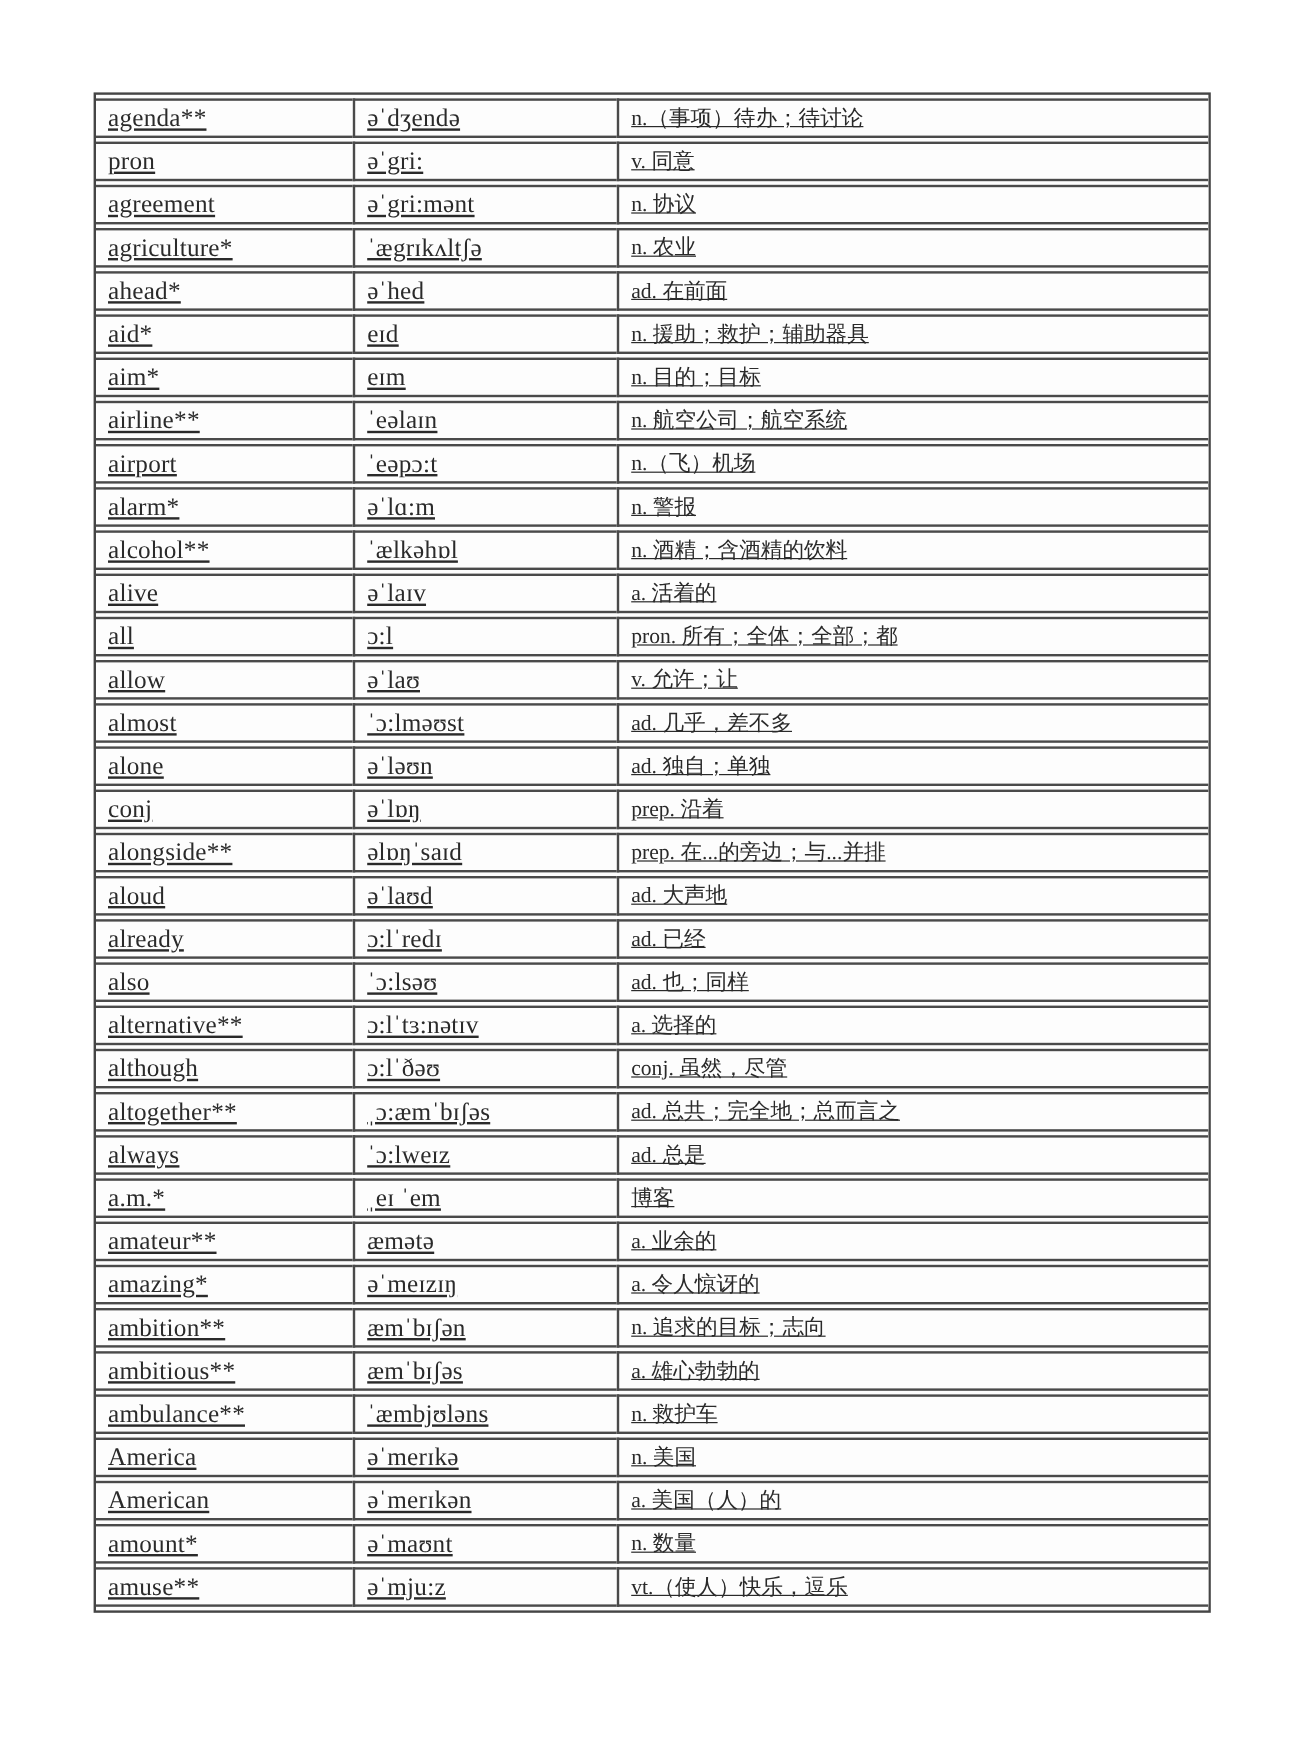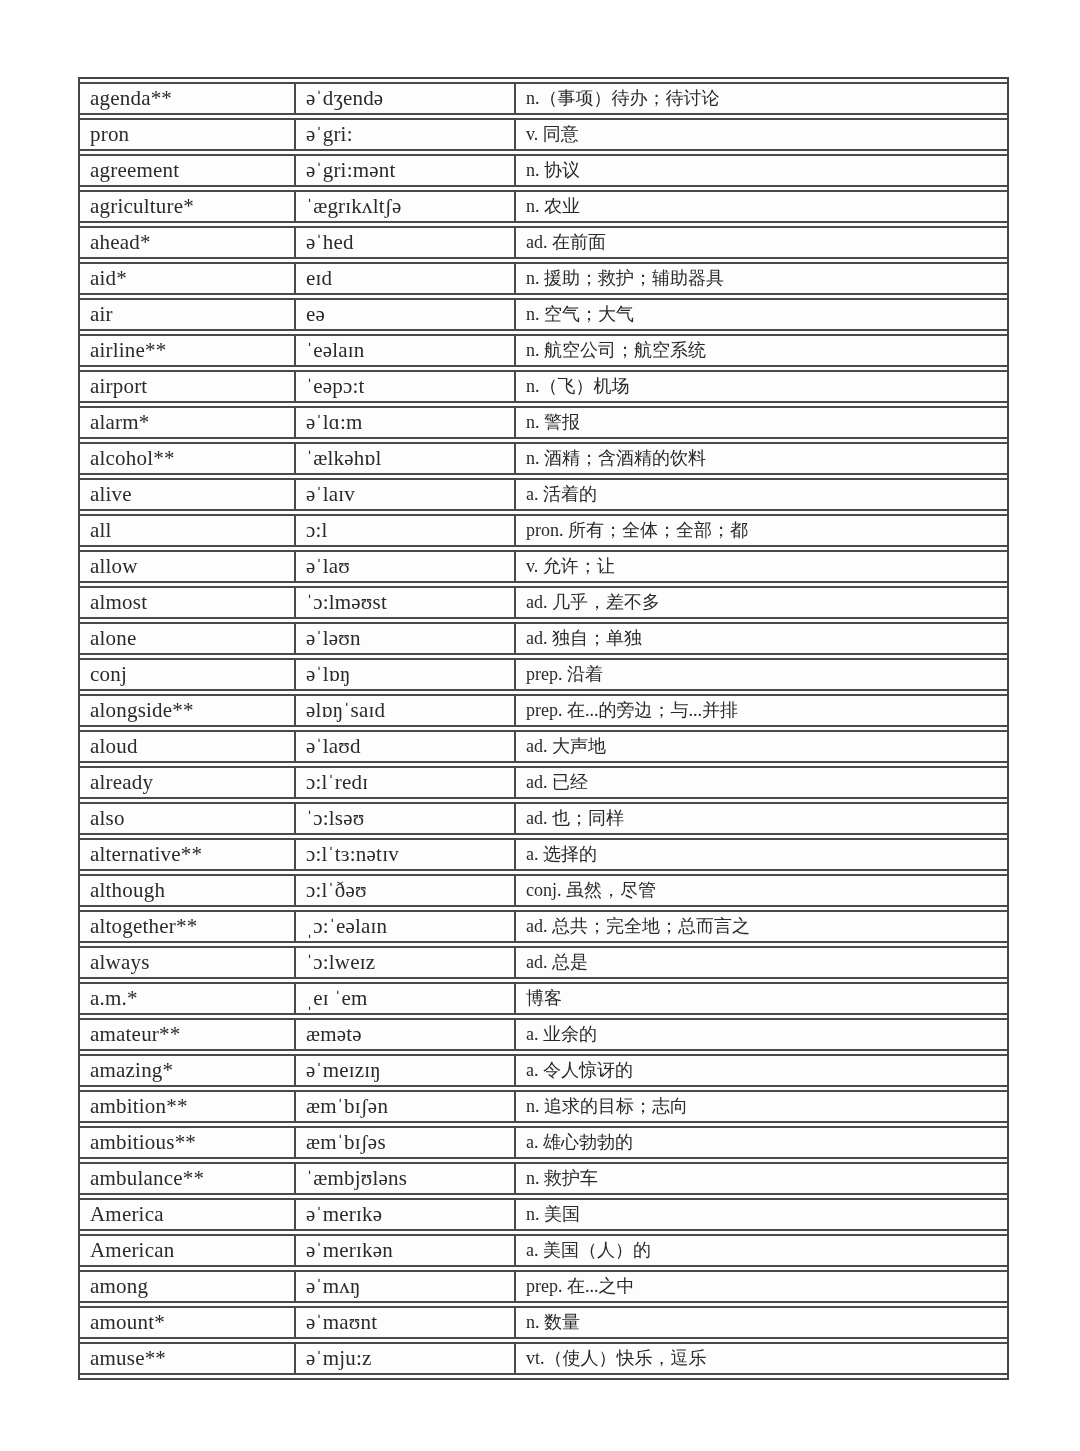--- a/index.html
+++ b/index.html
@@ -14,20 +14,21 @@
   }
   .page {
     position: absolute;
     top: 77px;
     left: 78px;
   }
   .table-wrap {
     border: 2px solid #454545;
     width: 927px;
     background: #fdfdfd;
+    text-decoration: underline;
   }
   table.vocab {
     border-collapse: separate;
     border-spacing: 0 3px;
     width: 100%;
     table-layout: fixed;
   }
   td {
     border-top: 2px solid #4a4a4a;
     border-bottom: 2px solid #4a4a4a;
@@ -83,23 +84,23 @@
     <td class="col-word">ahead*</td>
     <td class="col-phon">əˈhed</td>
     <td class="col-mean">ad. 在前面</td>
   </tr>
           <tr>
     <td class="col-word">aid*</td>
     <td class="col-phon">eɪd</td>
     <td class="col-mean">n. 援助；救护；辅助器具</td>
   </tr>
           <tr>
-    <td class="col-word">air</td>
-    <td class="col-phon">eə</td>
-    <td class="col-mean">n. 空气；大气</td>
+    <td class="col-word">aim*</td>
+    <td class="col-phon">eɪm</td>
+    <td class="col-mean">n. 目的；目标</td>
   </tr>
           <tr>
     <td class="col-word">airline**</td>
     <td class="col-phon">ˈeəlaɪn</td>
     <td class="col-mean">n. 航空公司；航空系统</td>
   </tr>
           <tr>
     <td class="col-word">airport</td>
     <td class="col-phon">ˈeəpɔ:t</td>
     <td class="col-mean">n.（飞）机场</td>
@@ -169,21 +170,21 @@
     <td class="col-phon">ɔ:lˈtɜ:nətɪv</td>
     <td class="col-mean">a. 选择的</td>
   </tr>
           <tr>
     <td class="col-word">although</td>
     <td class="col-phon">ɔ:lˈðəʊ</td>
     <td class="col-mean">conj. 虽然，尽管</td>
   </tr>
           <tr>
     <td class="col-word">altogether**</td>
-    <td class="col-phon">ˌɔ:ˈeəlaɪn</td>
+    <td class="col-phon">ˌɔ:æmˈbɪʃəs</td>
     <td class="col-mean">ad. 总共；完全地；总而言之</td>
   </tr>
           <tr>
     <td class="col-word">always</td>
     <td class="col-phon">ˈɔ:lweɪz</td>
     <td class="col-mean">ad. 总是</td>
   </tr>
           <tr>
     <td class="col-word">a.m.*</td>
     <td class="col-phon">ˌeɪ ˈem</td>
@@ -216,25 +217,20 @@
   </tr>
           <tr>
     <td class="col-word">America</td>
     <td class="col-phon">əˈmerɪkə</td>
     <td class="col-mean">n. 美国</td>
   </tr>
           <tr>
     <td class="col-word">American</td>
     <td class="col-phon">əˈmerɪkən</td>
     <td class="col-mean">a. 美国（人）的</td>
-  </tr>
-          <tr>
-    <td class="col-word">among</td>
-    <td class="col-phon">əˈmʌŋ</td>
-    <td class="col-mean">prep. 在...之中</td>
   </tr>
           <tr>
     <td class="col-word">amount*</td>
     <td class="col-phon">əˈmaʊnt</td>
     <td class="col-mean">n. 数量</td>
   </tr>
           <tr>
     <td class="col-word">amuse**</td>
     <td class="col-phon">əˈmju:z</td>
     <td class="col-mean">vt.（使人）快乐，逗乐</td>

